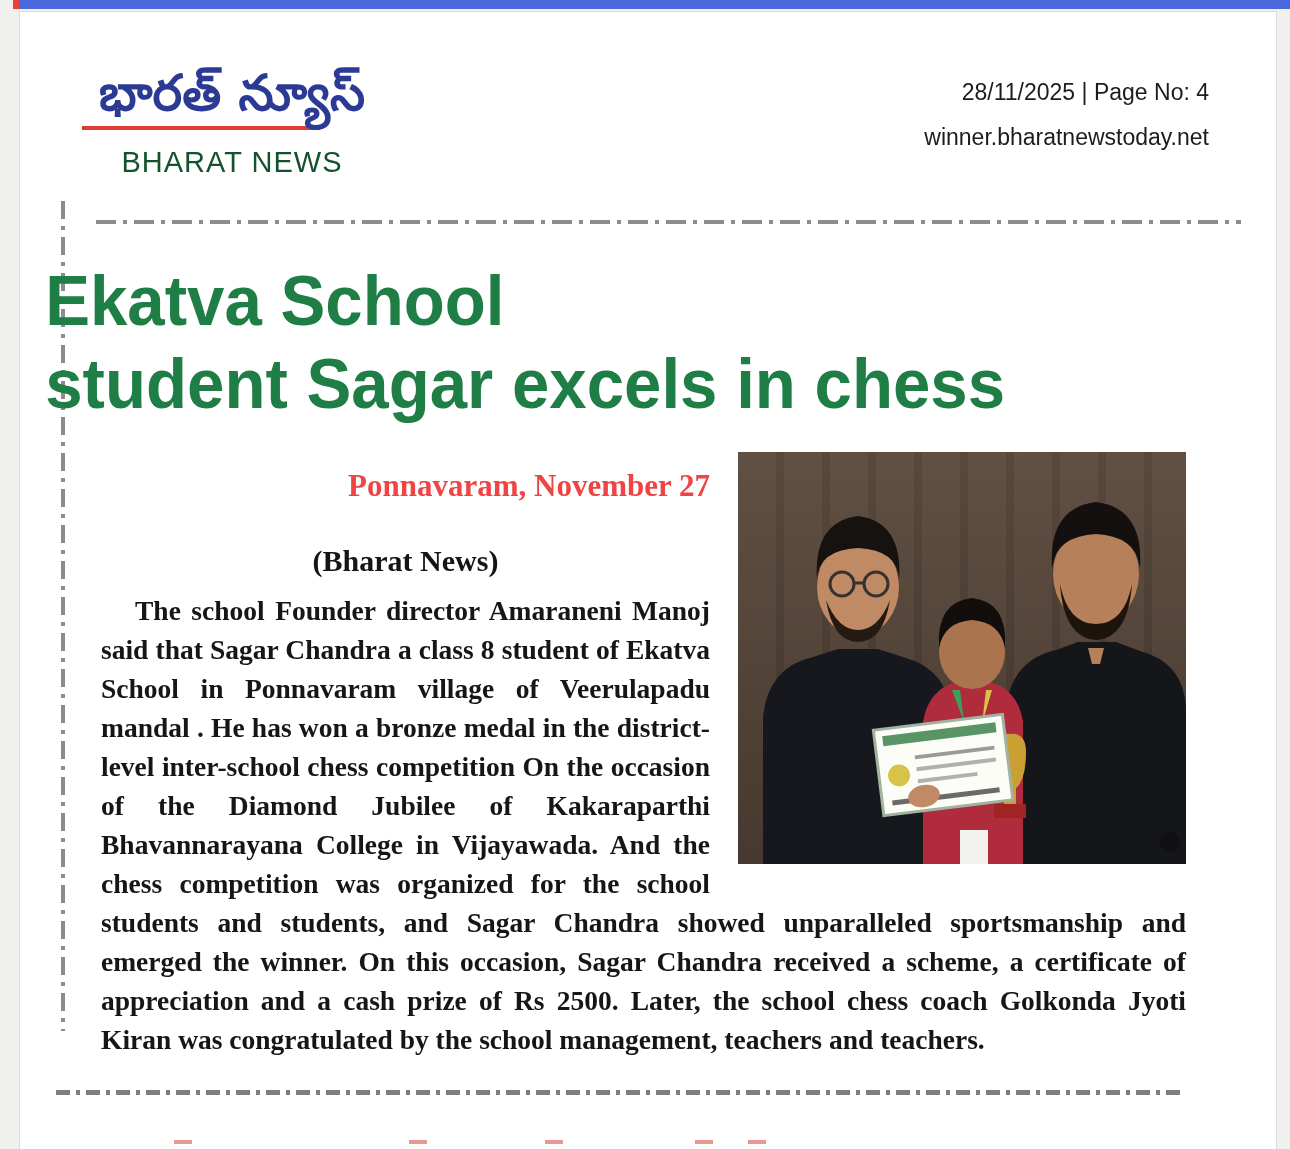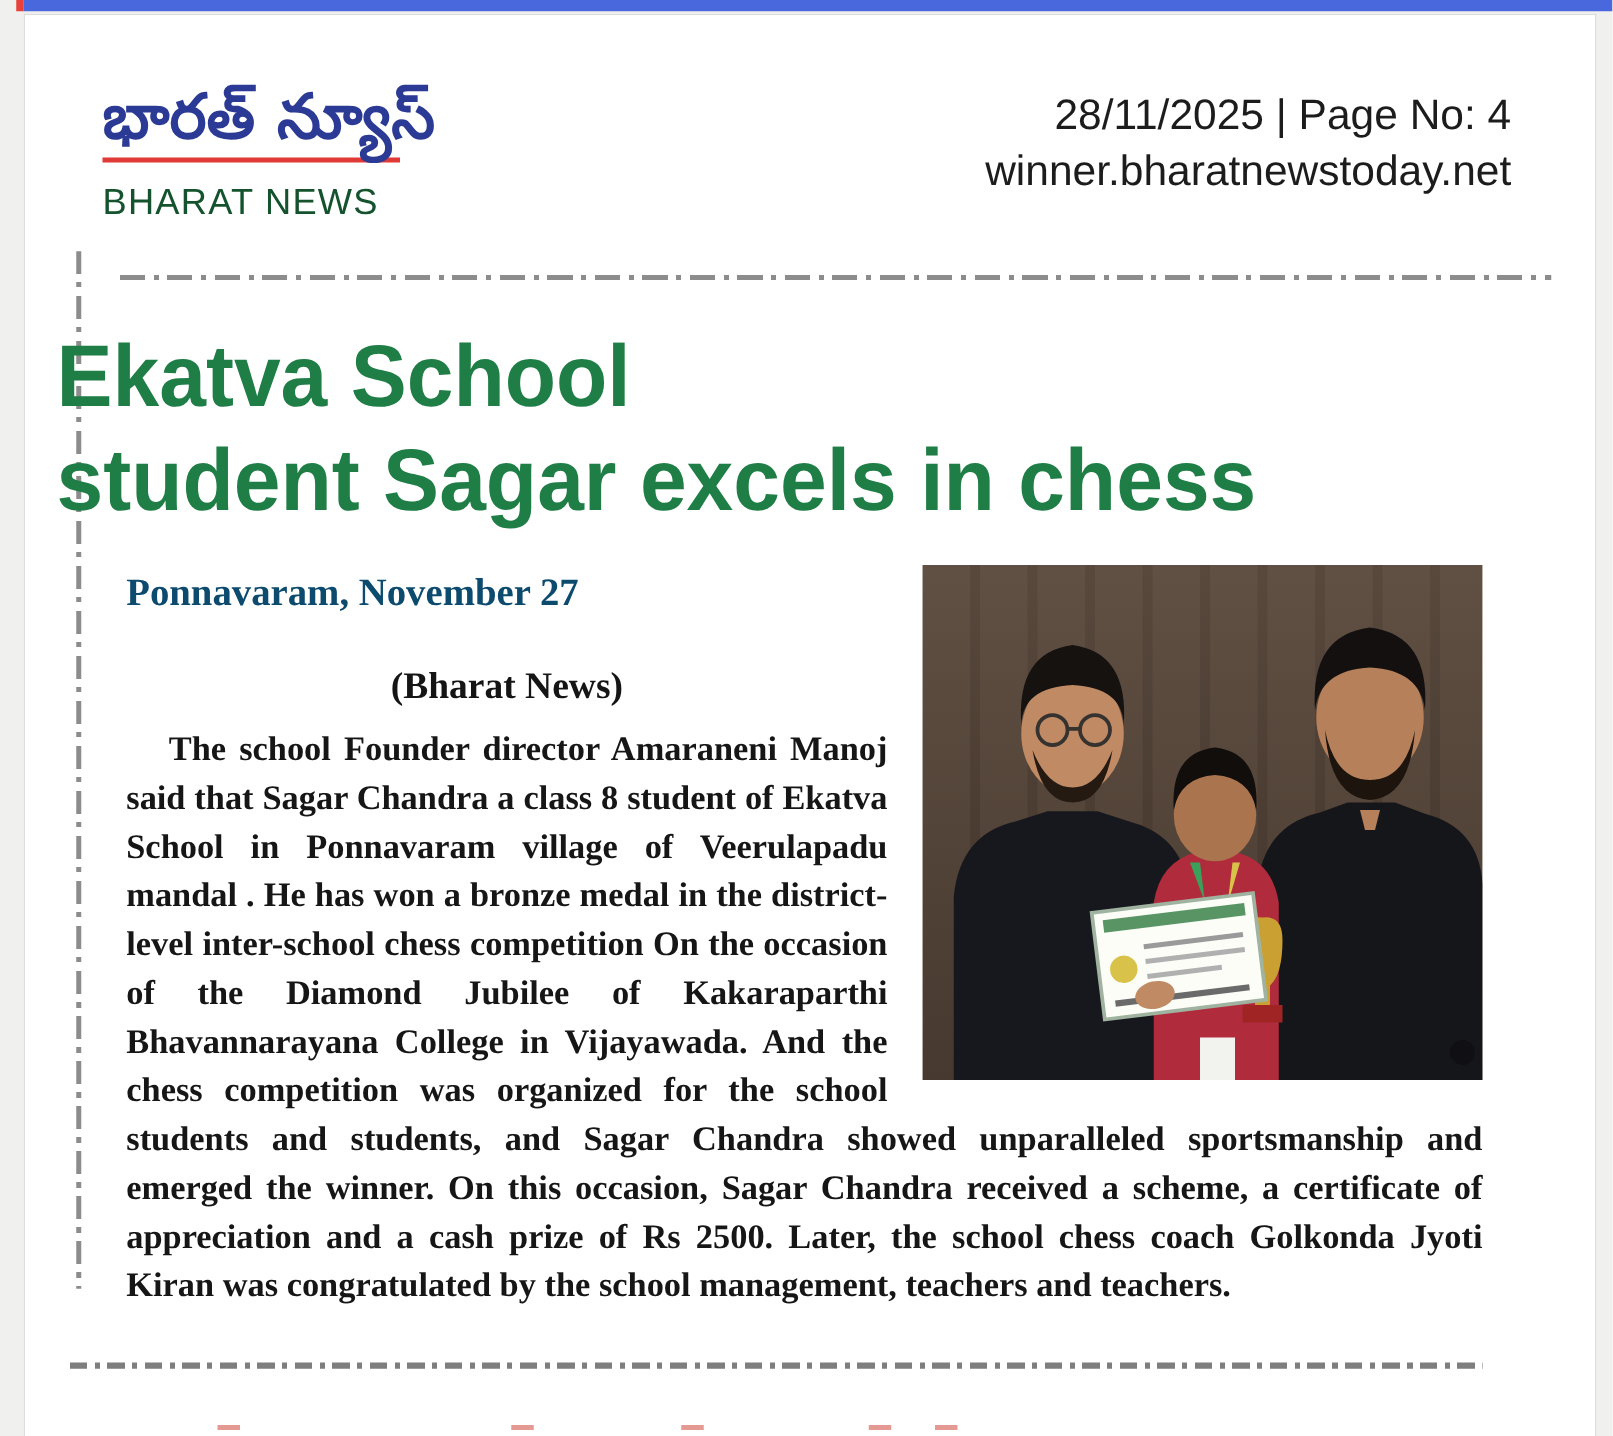--- a/index.html
+++ b/index.html
@@ -6,50 +6,50 @@
   html,body { width:1290px; height:1149px; }
   body { background:#f0f0ee; font-family:"Liberation Sans", sans-serif; position:relative; overflow:hidden; }
 
   .top-red   { position:absolute; left:13px; top:0; width:6px; height:9px; background:#e8403a; }
   .top-blue  { position:absolute; left:19px; top:0; right:0; height:9px; background:#4a68dd; }
 
   .card { position:absolute; left:19px; top:11px; width:1258px; height:1138px;
           background:#ffffff; border:1px solid #dcdcda; border-bottom:none; }
 
   
-  .logo { position:absolute; left:62px; top:52px; width:300px; }
+  .logo { position:absolute; left:62px; top:52px; width:300px;text-align:center; }
   .logo-telugu { color:#2b3a94; font-weight:bold; font-size:50px; line-height:58px;
                  font-family:"DejaVu Sans", sans-serif; white-space:nowrap; }
   .logo-rule { width:238px; height:4px; background:#e03a36; margin-top:4px; }
   .logo-latin { color:#14532d; font-weight:normal; font-size:29px; letter-spacing:1px; margin-top:16px;
                 font-family:"Liberation Sans", sans-serif; }
 
   .edition-meta { position:absolute; right:67px; top:58px; text-align:right;
-                  font-size:34px; line-height:45px; color:#1c1c1c; }
+                  font-size:23px; line-height:45px; color:#1c1c1c; }
 
   
   .dash-top { position:absolute; left:76px; top:208px; width:1145px; height:4px;
     background:repeating-linear-gradient(90deg,#8c8c8c 0 20px,transparent 20px 27px,#8c8c8c 27px 31px,transparent 31px 38px); }
   .dash-bottom { position:absolute; left:36px; top:1078px; width:1130px; height:5px;
     background:repeating-linear-gradient(90deg,#7e7e7e 0 14px,transparent 14px 20px,#7e7e7e 20px 24px,transparent 24px 30px); }
   .vline { position:absolute; left:41px; top:189px; width:4px; height:830px;
     background:repeating-linear-gradient(180deg,#8c8c8c 0 18px,transparent 18px 25px,#8c8c8c 25px 29px,transparent 29px 36px); }
 
   
   .headline { position:absolute; left:0; top:248px; width:1258px; 
               color:#1e7e45; font-weight:bold; letter-spacing:0px; }
   .headline .h-line { font-size:70px; line-height:83px; white-space:nowrap; transform:scaleX(0.96); transform-origin:center; }
 
   
   .article { position:absolute; left:81px; top:432px; width:1085px; color:#181818; }
   .photo-wrap { float:right; width:448px; height:412px; margin:8px 0 16px 28px; }
   .photo-wrap svg { display:block; width:448px; height:412px; }
 
-  .dateline { text-align:left; font-family:"Liberation Serif", serif; font-weight:bold;
-              font-size:31px; line-height:36px; margin-top:12px; color:#0c4a6e; }
+  .dateline { text-align:right; font-family:"Liberation Serif", serif; font-weight:bold;
+              font-size:31px; line-height:36px; margin-top:24px; color:#ef4444; }
   .credit   { text-align:center; font-family:"Liberation Serif", serif; font-weight:bold;
               font-size:30px; line-height:34px; margin-top:40px; color:#151515; }
   .body-text { margin-top:13px; font-family:"Liberation Serif", serif; font-size:27.5px;
                line-height:39px; text-align:justify; text-indent:34px; color:#161616;font-weight:bold; }
 
   .red-mark { position:absolute; width:18px; height:4px; background:#e49a92; top:1128px; }
 </style>
 </head>
 <body>
 

